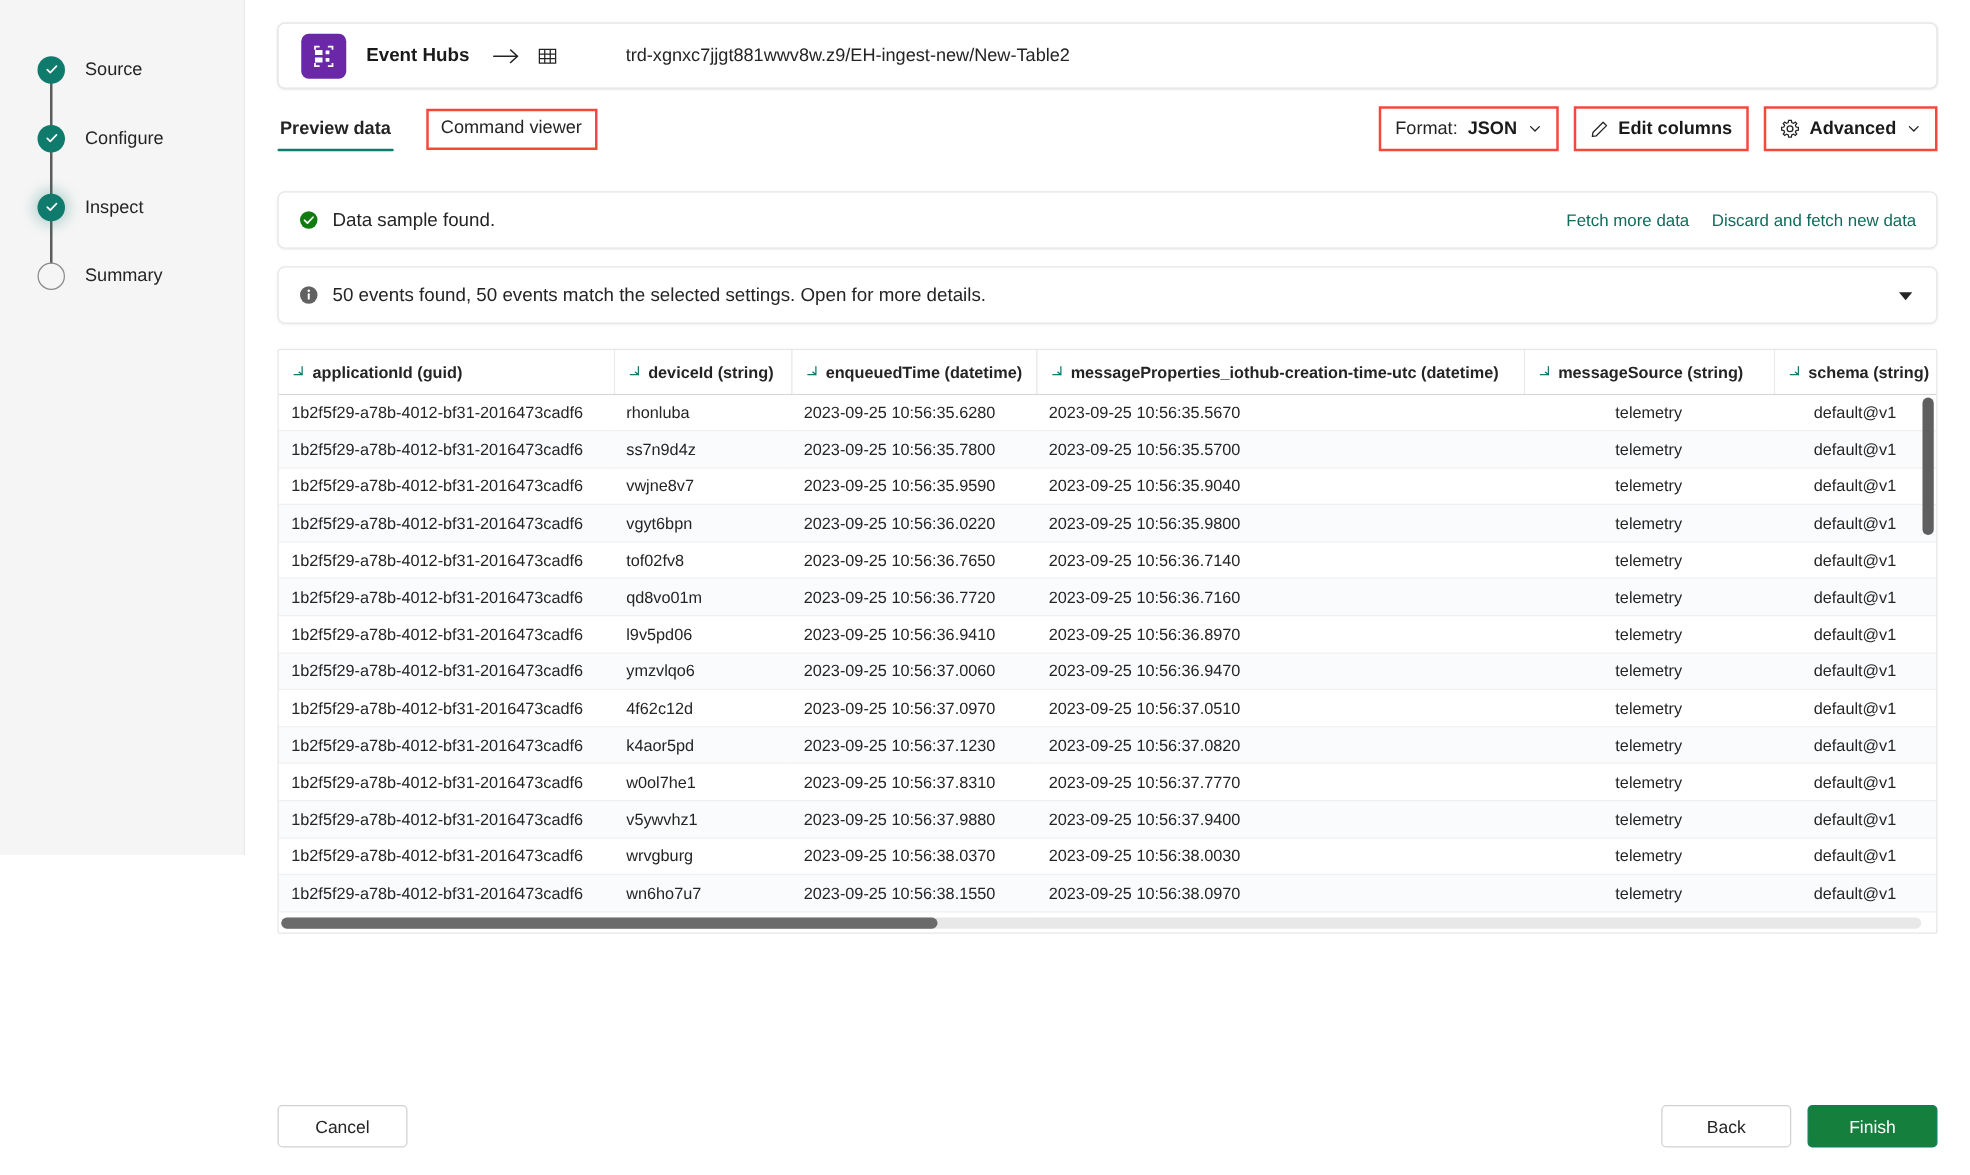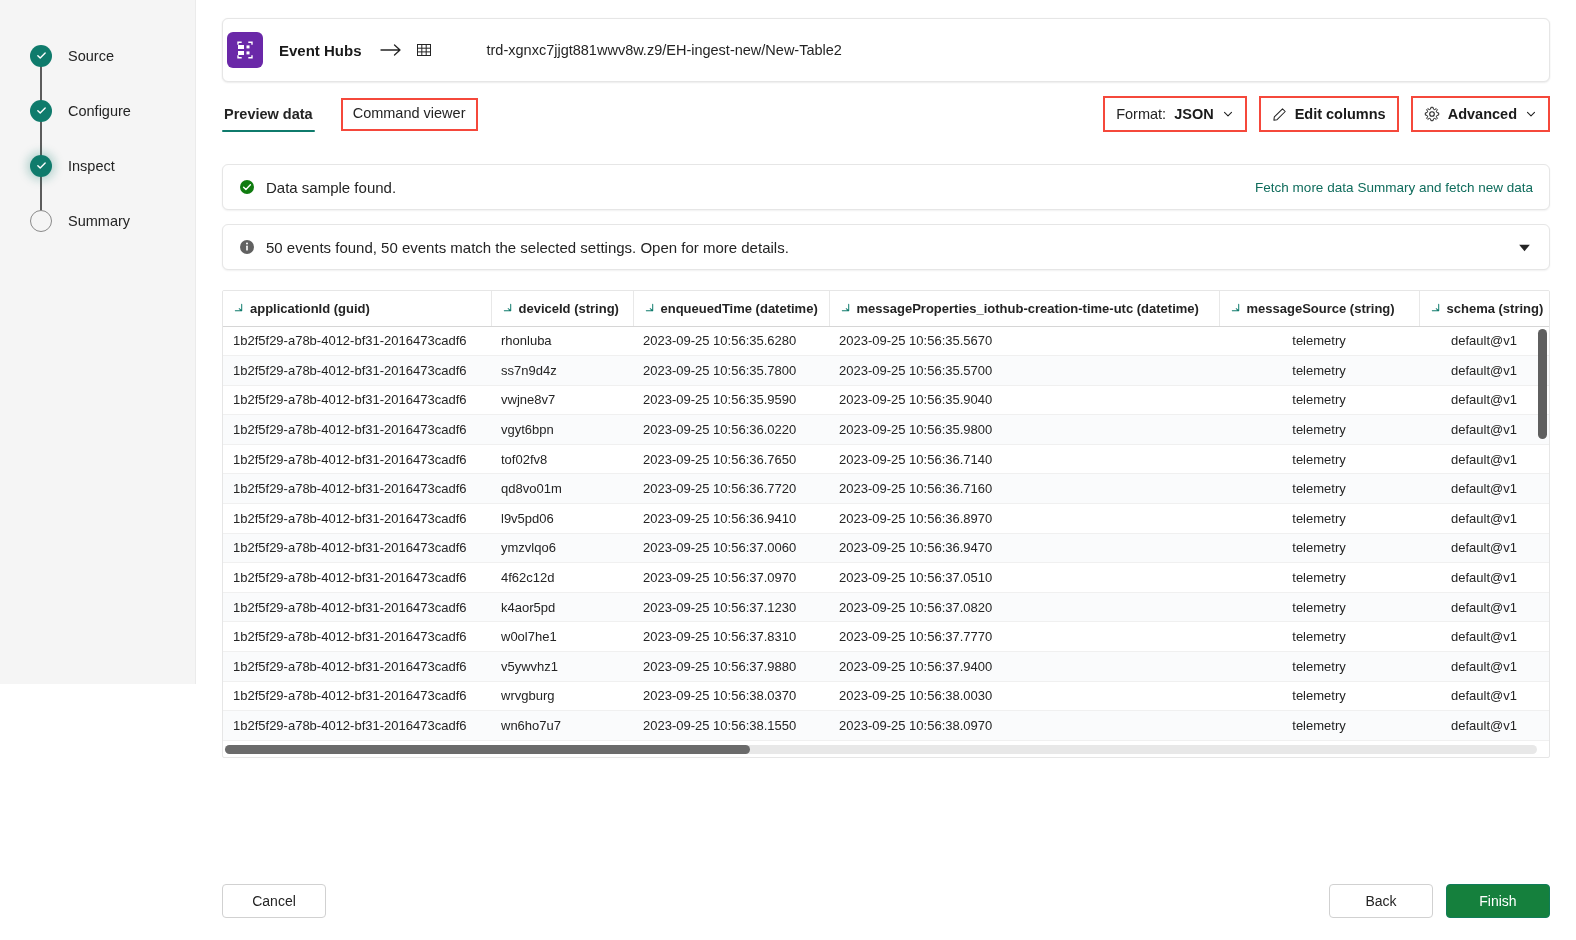--- a/index.html
+++ b/index.html
@@ -71,27 +71,27 @@
   }
   .win-btn {
     width: 28px; height: 28px;
     display: flex; align-items: center; justify-content: center;
     cursor: pointer; color: #424242;
   }
 
   
   .source-card {
     margin: 18px 26px 0 26px;
-    height: 64px;
+    height: 53px;
     background: #ffffff;
     border: 1px solid #e6e6e6;
     border-radius: 6px;
     box-shadow: 0 1px 2px rgba(0,0,0,0.07), 0 0 2px rgba(0,0,0,0.04);
     display: flex; align-items: center;
-    padding: 0 4px;
+    padding: 0 18px;
   }
   .eh-icon {
     width: 36px; height: 36px; border-radius: 6px;
     background: #6a28a8;
     display: flex; align-items: center; justify-content: center;
     flex: 0 0 36px;
   }
   .eh-name {
     margin-left: 16px; font-size: 15px; font-weight: 600; color: #1a1a1a;
     white-space: nowrap;
@@ -149,21 +149,21 @@
     border: 1px solid #e6e6e6;
     border-radius: 6px;
     box-shadow: 0 1px 2px rgba(0,0,0,0.06);
     height: 46px;
     display: flex; align-items: center;
     padding: 0 16px;
   }
   .notice + .notice { margin-top: 14px; }
   .badge-ico { width: 16px; height: 16px; flex: 0 0 16px; display:flex; }
   .notice-text { margin-left: 11px; font-size: 15px; color: #242424; }
-  .notice-links { margin-left: auto; display: flex; gap: 4px; }
+  .notice-links { margin-left: auto; display: flex; gap: 18px; }
   .nlink { font-size: 13.5px; color: #0f6c5c; cursor: pointer; white-space: nowrap; }
   .expand-caret { margin-left: auto; cursor: pointer; color: #242424; display:flex; }
 
   
   .table-wrap {
     margin: 20px 26px 0 26px;
     border: 1px solid #e6e6e6;
     border-radius: 2px;
     background: #ffffff;
     position: relative;
@@ -363,21 +363,21 @@
       <div class="notice">
         <span class="badge-ico">
           <svg width="16" height="16" viewBox="0 0 16 16">
               <circle cx="8" cy="8" r="7" fill="#107c10"></circle>
               <path d="M4.6 8.2 L6.9 10.5 L11.4 5.8" fill="none" stroke="#ffffff" stroke-width="1.4" stroke-linecap="round" stroke-linejoin="round"></path>
             </svg>
         </span>
         <span class="notice-text">Data sample found.</span>
         <span class="notice-links">
           <span class="nlink">Fetch more data</span>
-          <span class="nlink">Summary and fetch new data</span>
+          <span class="nlink">Discard and fetch new data</span>
         </span>
       </div>
 
       <div class="notice">
         <span class="badge-ico">
           <svg width="16" height="16" viewBox="0 0 16 16">
               <circle cx="8" cy="8" r="7" fill="#616161"></circle>
               <circle cx="8" cy="4.6" r="1" fill="#ffffff"></circle>
               <rect x="7.2" y="6.6" width="1.6" height="5" rx="0.7" fill="#ffffff"></rect>
             </svg>

